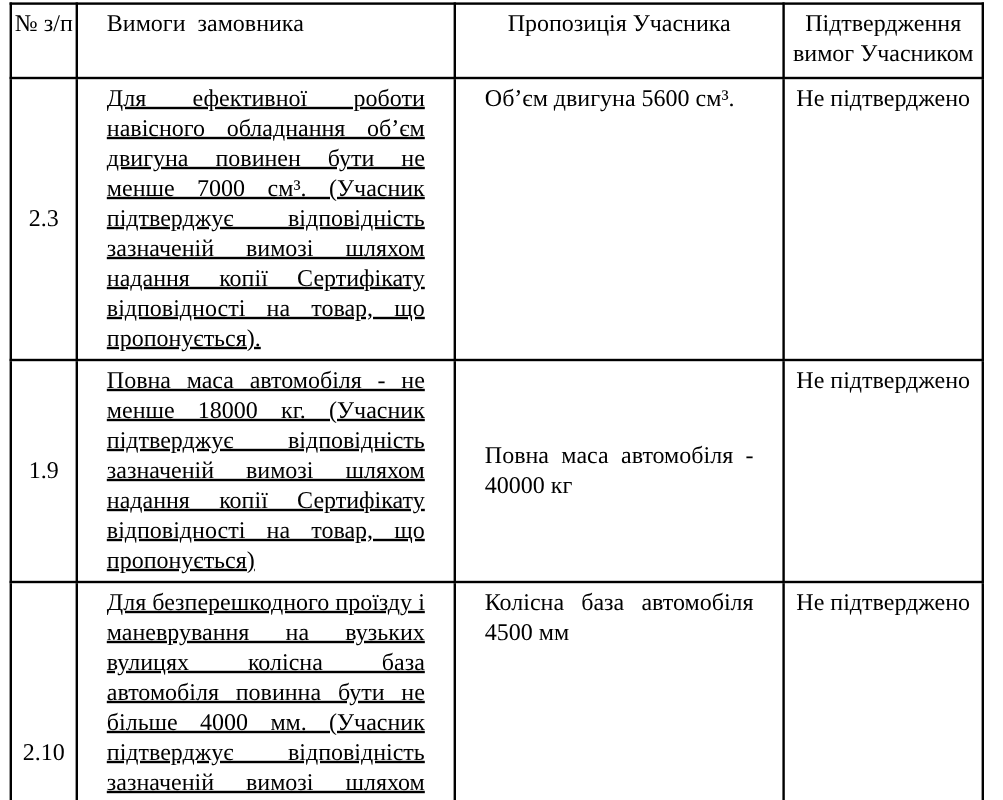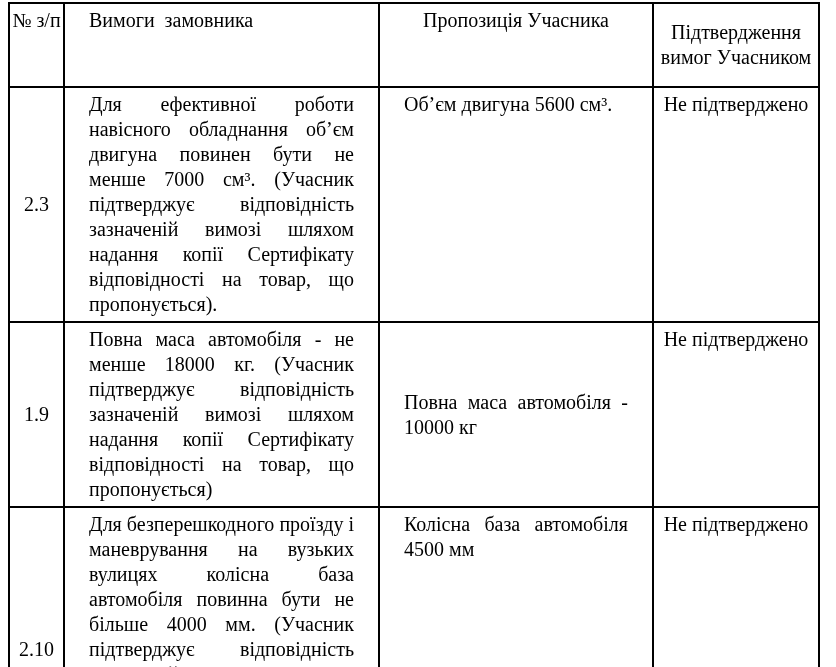--- a/index.html
+++ b/index.html
@@ -37,24 +37,24 @@
   col.c-conf { width: 166px; }
   
   tr.r-header { height: 62px; margin-left: 21px;  }
   tr.r-0      { height: 200px; }
   tr.r-1      { height: 152px; }
   tr.r-2      { height: 224px; }
   
   th.col-num  { text-align: center; padding: 4px 2px; }
   th.col-req  { text-align: left; white-space: pre-wrap; }
   th.col-prop { text-align: center; }
-  th.col-conf { text-align: center; padding: 16px 6px; }
+  th.col-conf { text-align: center; padding: 4px 6px; }
   
   td.num  { text-align: center; vertical-align: middle; padding: 0 2px; }
-  td.req  { text-align: justify; }
+  td.req  { text-align: justify; text-decoration: underline; }
   td.prop { text-align: justify; }
   td.conf { text-align: center; padding: 4px 4px; margin-left: 12px; }
   td.v-mid { vertical-align: middle; }
 </style>
 </head>
 <body>
 
 <div class="page">
   <table class="doc-table">
     <colgroup>
@@ -74,21 +74,21 @@
     <tbody>
       <tr class="r-0">
         <td class="num">2.3</td>
         <td class="req">Для ефективної роботи навісного обладнання об’єм двигуна повинен бути не менше 7000 см³. (Учасник підтверджує відповідність зазначеній вимозі шляхом надання копії Сертифікату відповідності на товар, що пропонується).</td>
         <td class="prop">Об’єм двигуна 5600 см³.</td>
         <td class="conf">Не підтверджено</td>
       </tr>
       <tr class="r-1">
         <td class="num">1.9</td>
         <td class="req">Повна маса автомобіля - не менше 18000 кг. (Учасник підтверджує відповідність зазначеній вимозі шляхом надання копії Сертифікату відповідності на товар, що пропонується)</td>
-        <td class="prop v-mid">Повна маса автомобіля - 10000 кг</td>
+        <td class="prop v-mid">Повна маса автомобіля - 40000 кг</td>
         <td class="conf">Не підтверджено</td>
       </tr>
       <tr class="r-2">
         <td class="num">2.10</td>
         <td class="req">Для безперешкодного проїзду і маневрування на вузьких вулицях колісна база автомобіля повинна бути не більше 4000 мм. (Учасник підтверджує відповідність зазначеній вимозі шляхом надання копії Сертифікату відповідності на товар, що пропонується, з минулих поставок)</td>
         <td class="prop">Колісна база автомобіля 4500 мм</td>
         <td class="conf">Не підтверджено</td>
       </tr>
     </tbody>
   </table>

